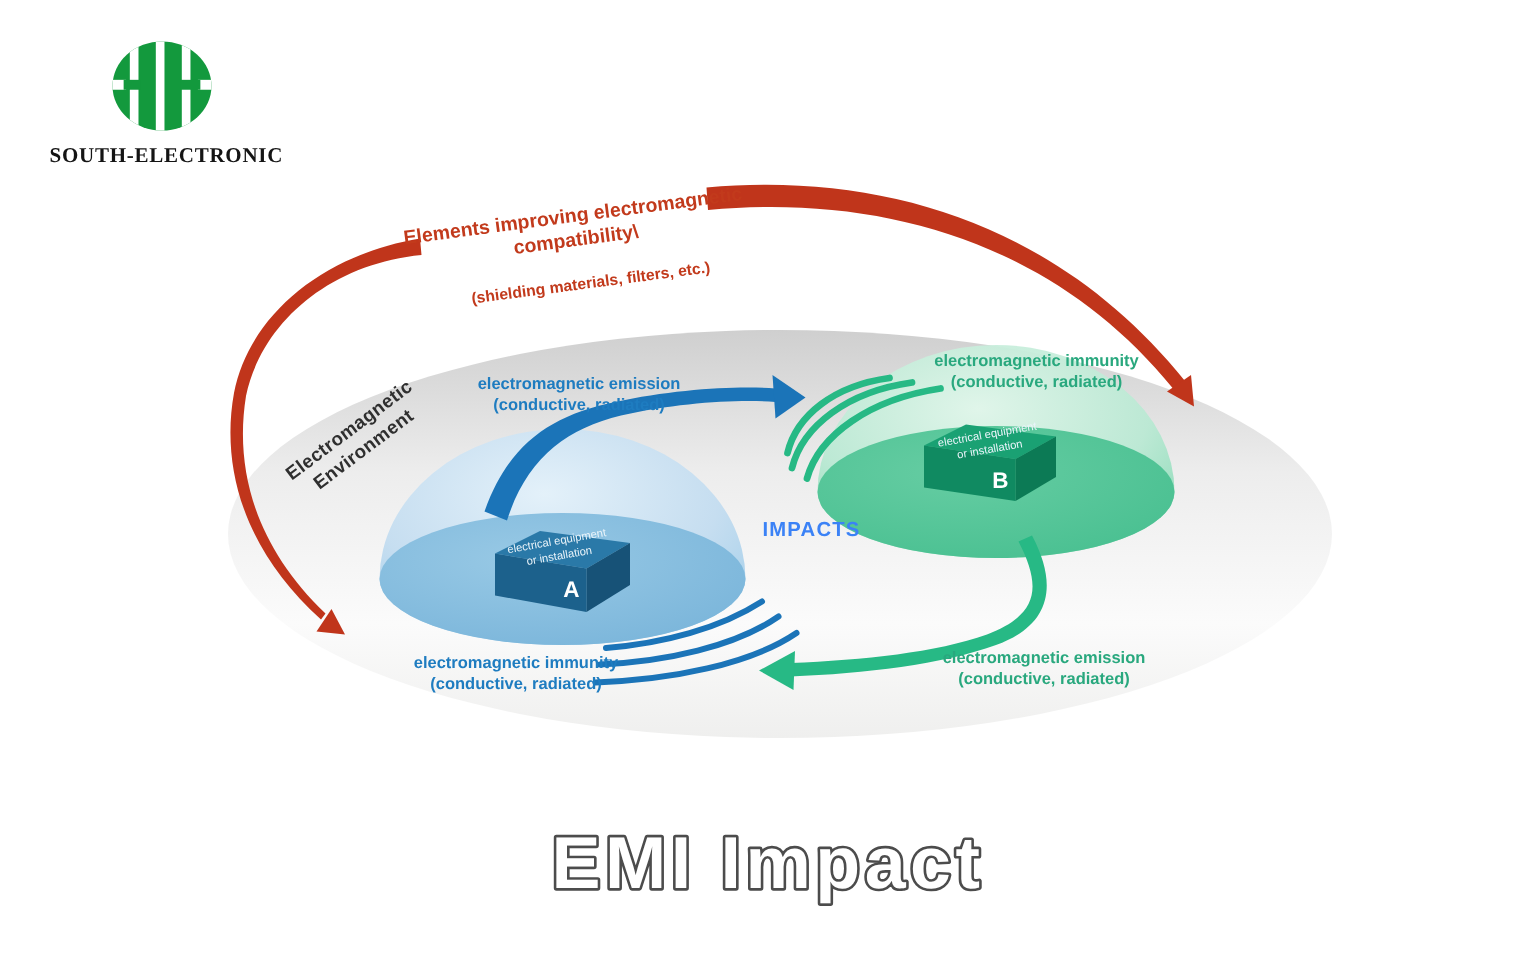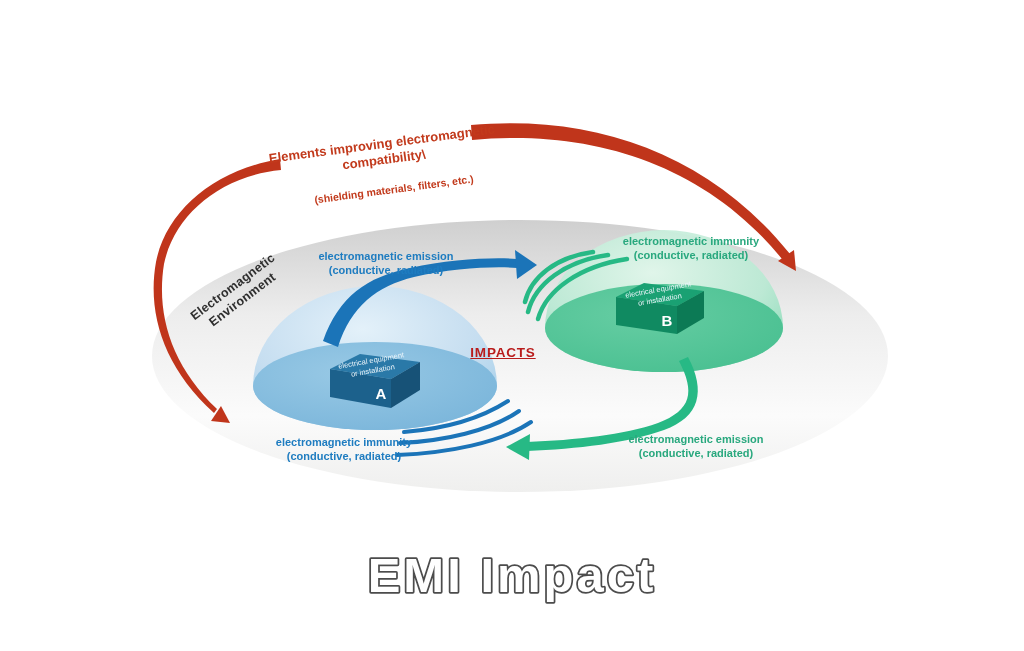--- a/index.html
+++ b/index.html
@@ -25,38 +25,58 @@
   .lbl-red-note{left:310px;top:183px;width:168px;font-size:10.5px;transform:rotate(-7.5deg);}
   .lbl-env{
     left:149px;top:278px;width:178px;transform:rotate(-37deg);
     font-size:12.5px;font-weight:700;color:#2f2f2f;letter-spacing:.3px;
   }
   .lbl-emission-a{left:296px;top:250px;width:180px;}
   .lbl-immunity-b{left:598px;top:235px;width:186px;}
   .lbl-immunity-a{left:251px;top:436px;width:186px;}
   .lbl-emission-b{left:602px;top:433px;width:188px;}
   .lbl-impacts{
-    left:449px;top:345px;width:108px;font-size:13.5px;font-weight:700;
-    color:#b91c1c;letter-spacing:.8px;text-decoration:underline;
+    left:487px;top:345px;width:108px;font-size:13.5px;font-weight:700;
+    color:#3b82f6;letter-spacing:.8px;
   }
   .box-lbl{
     font-size:7.5px;color:#eaf4fa;line-height:1.3;transform:rotate(-10deg);
     font-weight:400;
   }
   .lbl-box-a{left:321px;top:356px;width:102px;}
   .lbl-box-b{left:608px;top:285px;width:102px;}
   .box-letter{font-size:15px;font-weight:700;color:#ffffff;}
   .lbl-letter-a{left:366px;top:385px;width:30px;}
   .lbl-letter-b{left:652px;top:312px;width:30px;}
 </style>
 </head>
 <body>
 
 <div class="canvas">
 
+  <div class="logo">
+    <svg class="logo-emblem" width="76" height="66" viewBox="0 0 90 80">
+      <defs>
+        <clipPath id="logoClip">
+            <ellipse cx="45" cy="38" rx="40" ry="36"></ellipse>
+          </clipPath>
+      </defs>
+      <g clip-path="url(#logoClip)">
+        <rect x="0" y="0" width="90" height="80" fill="#13993d"></rect>
+        <rect x="19" y="0" width="7" height="80" fill="#ffffff"></rect>
+        <rect x="40" y="0" width="7" height="80" fill="#ffffff"></rect>
+        <rect x="61" y="0" width="7" height="80" fill="#ffffff"></rect>
+        <rect x="0" y="33" width="16" height="8" fill="#ffffff"></rect>
+        <rect x="74" y="33" width="16" height="8" fill="#ffffff"></rect>
+        <rect x="14" y="33" width="14" height="8" fill="#13993d"></rect>
+        <rect x="60" y="33" width="16" height="8" fill="#13993d"></rect>
+      </g>
+    </svg>
+    <div class="logo-text">SOUTH-ELECTRONIC</div>
+  </div>
 
   <svg class="diagram-svg" width="1024" height="651" viewBox="0 0 1024 651">
     <defs>
       <linearGradient id="gEllipse" x1="0" y1="0" x2="0" y2="1">
         <stop offset="0" stop-color="#cfcfcf"></stop>
         <stop offset="0.35" stop-color="#ededed"></stop>
         <stop offset="0.72" stop-color="#fbfbfb"></stop>
         <stop offset="1" stop-color="#efefee"></stop>
       </linearGradient>
       <radialGradient id="gBlueDome" cx="0.45" cy="0.3" r="0.8">

